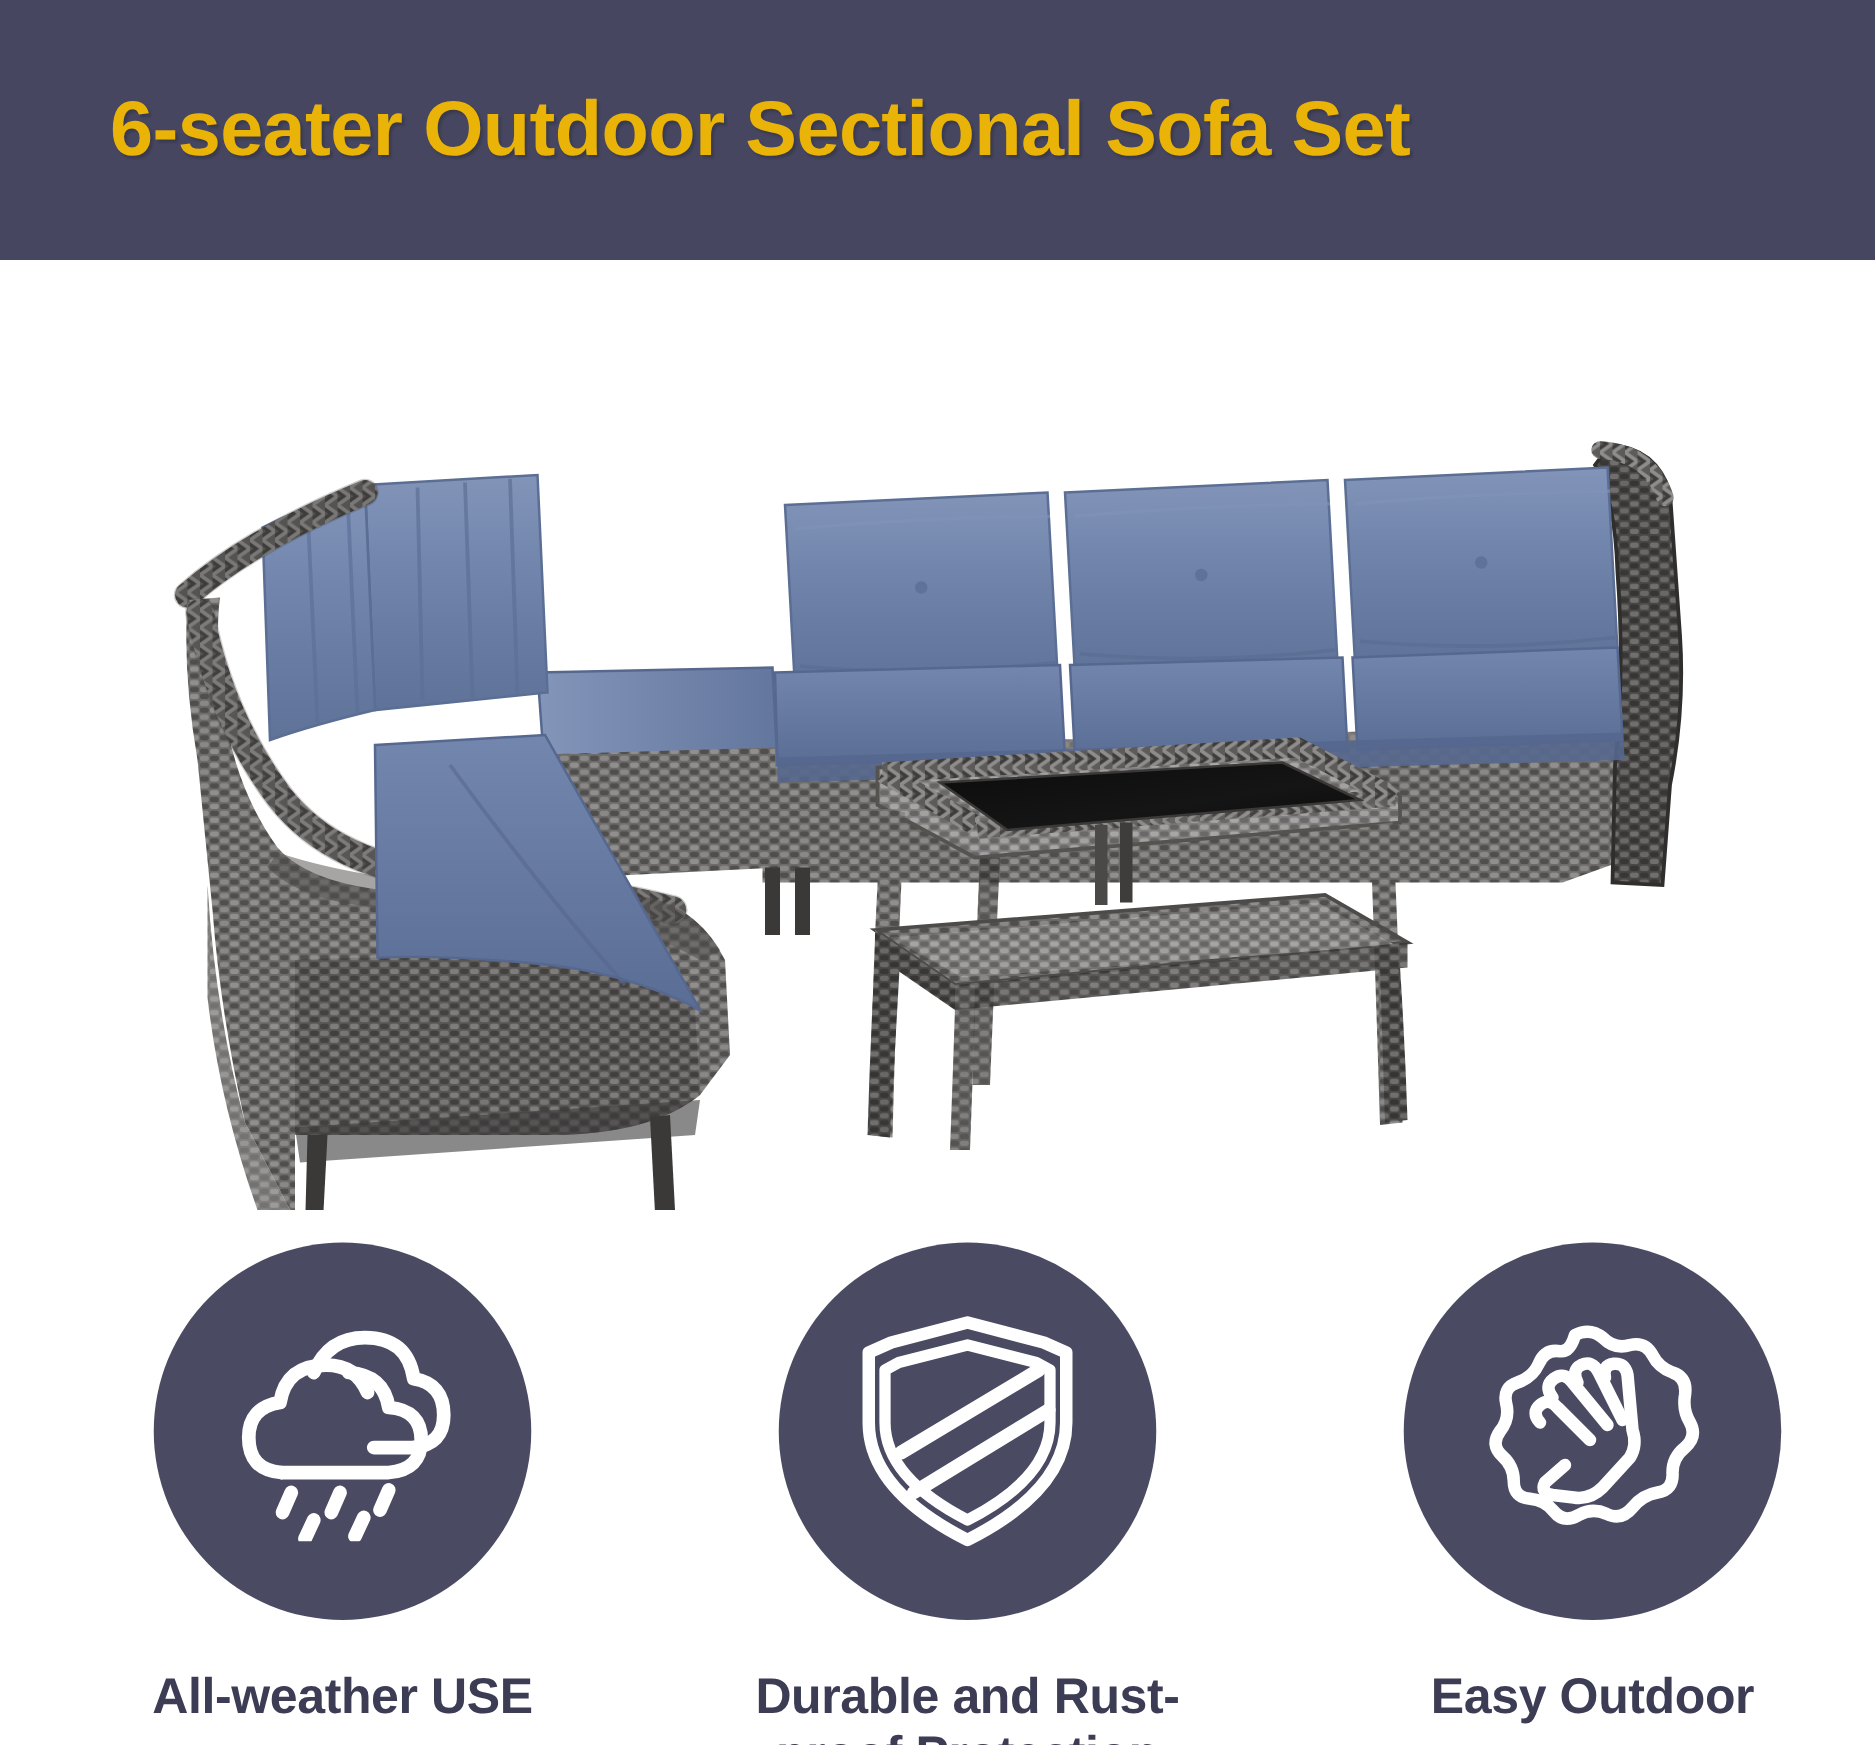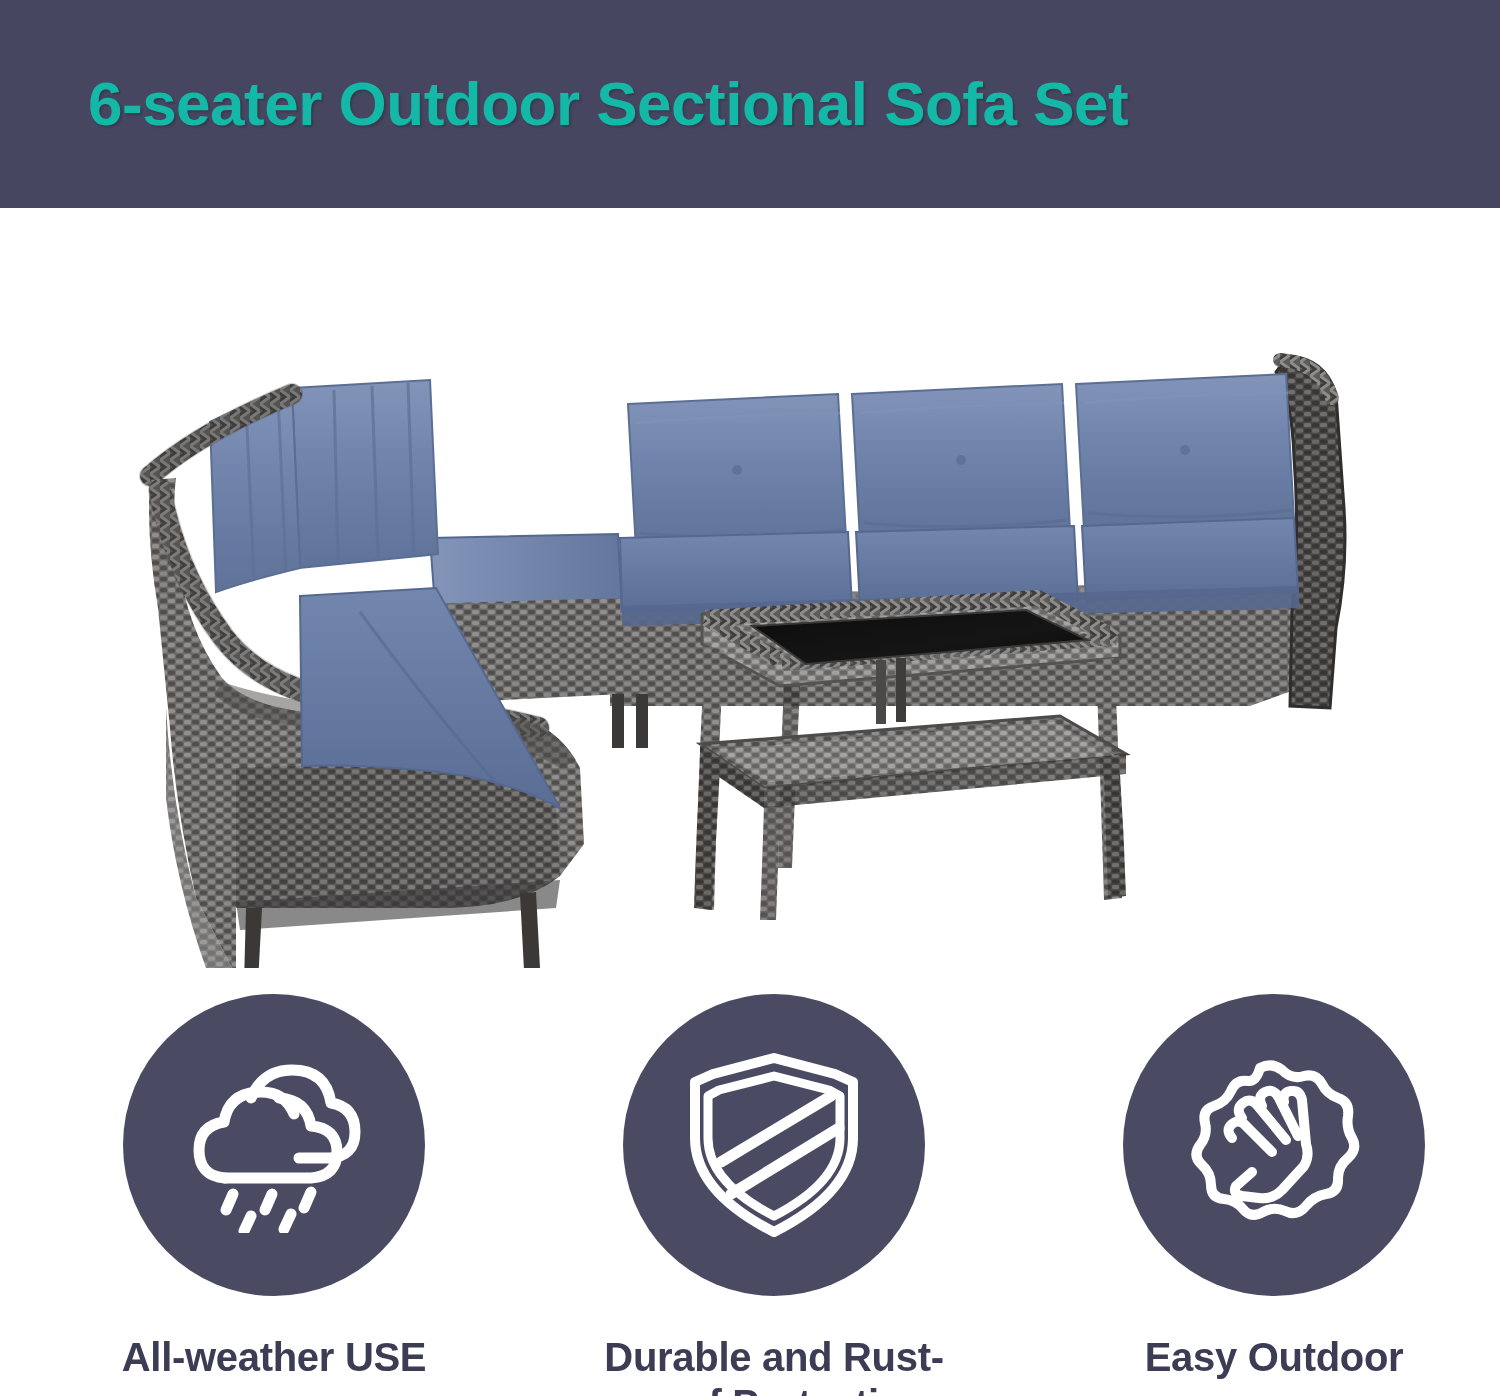--- a/index.html
+++ b/index.html
@@ -24,21 +24,21 @@
     position: absolute;
     left: 0; top: 0;
     width: 1500px;
     height: 208px;
     background: #464660;
     display: flex;
     align-items: center;
   }
   .header-title {
     margin-left: 88px;
-    color: #14b8a6;
+    color: #eab308;
     font-family: "Liberation Sans", sans-serif;
     font-size: 62px;
     font-weight: bold;
     letter-spacing: -0.5px;
     line-height: 1;
     white-space: nowrap;
     text-shadow: 2px 2px 2px rgba(0,0,0,0.18);
   }
 
   

